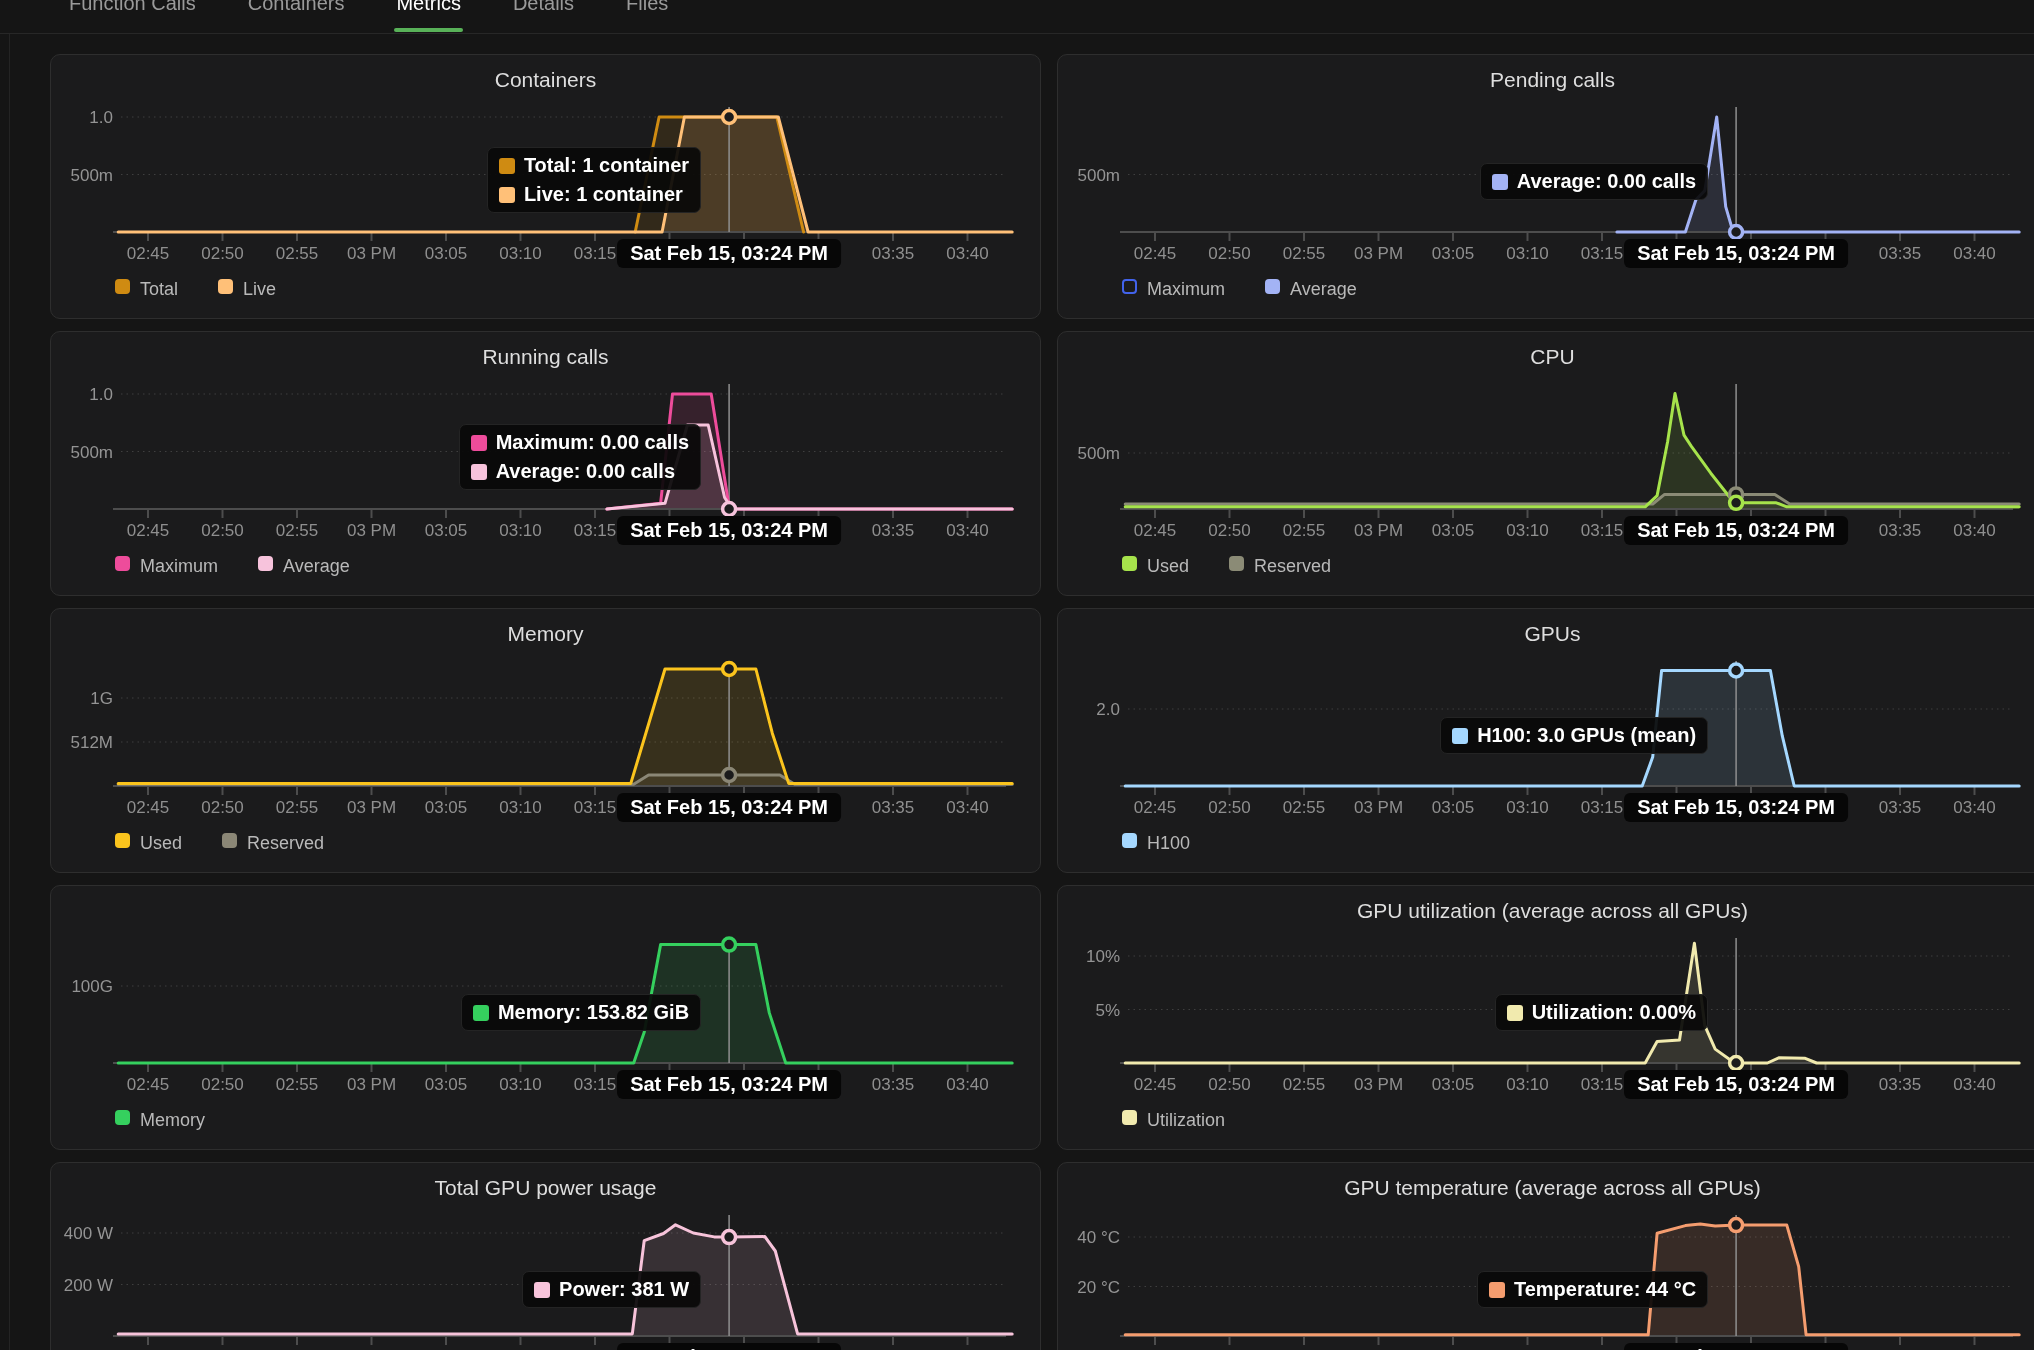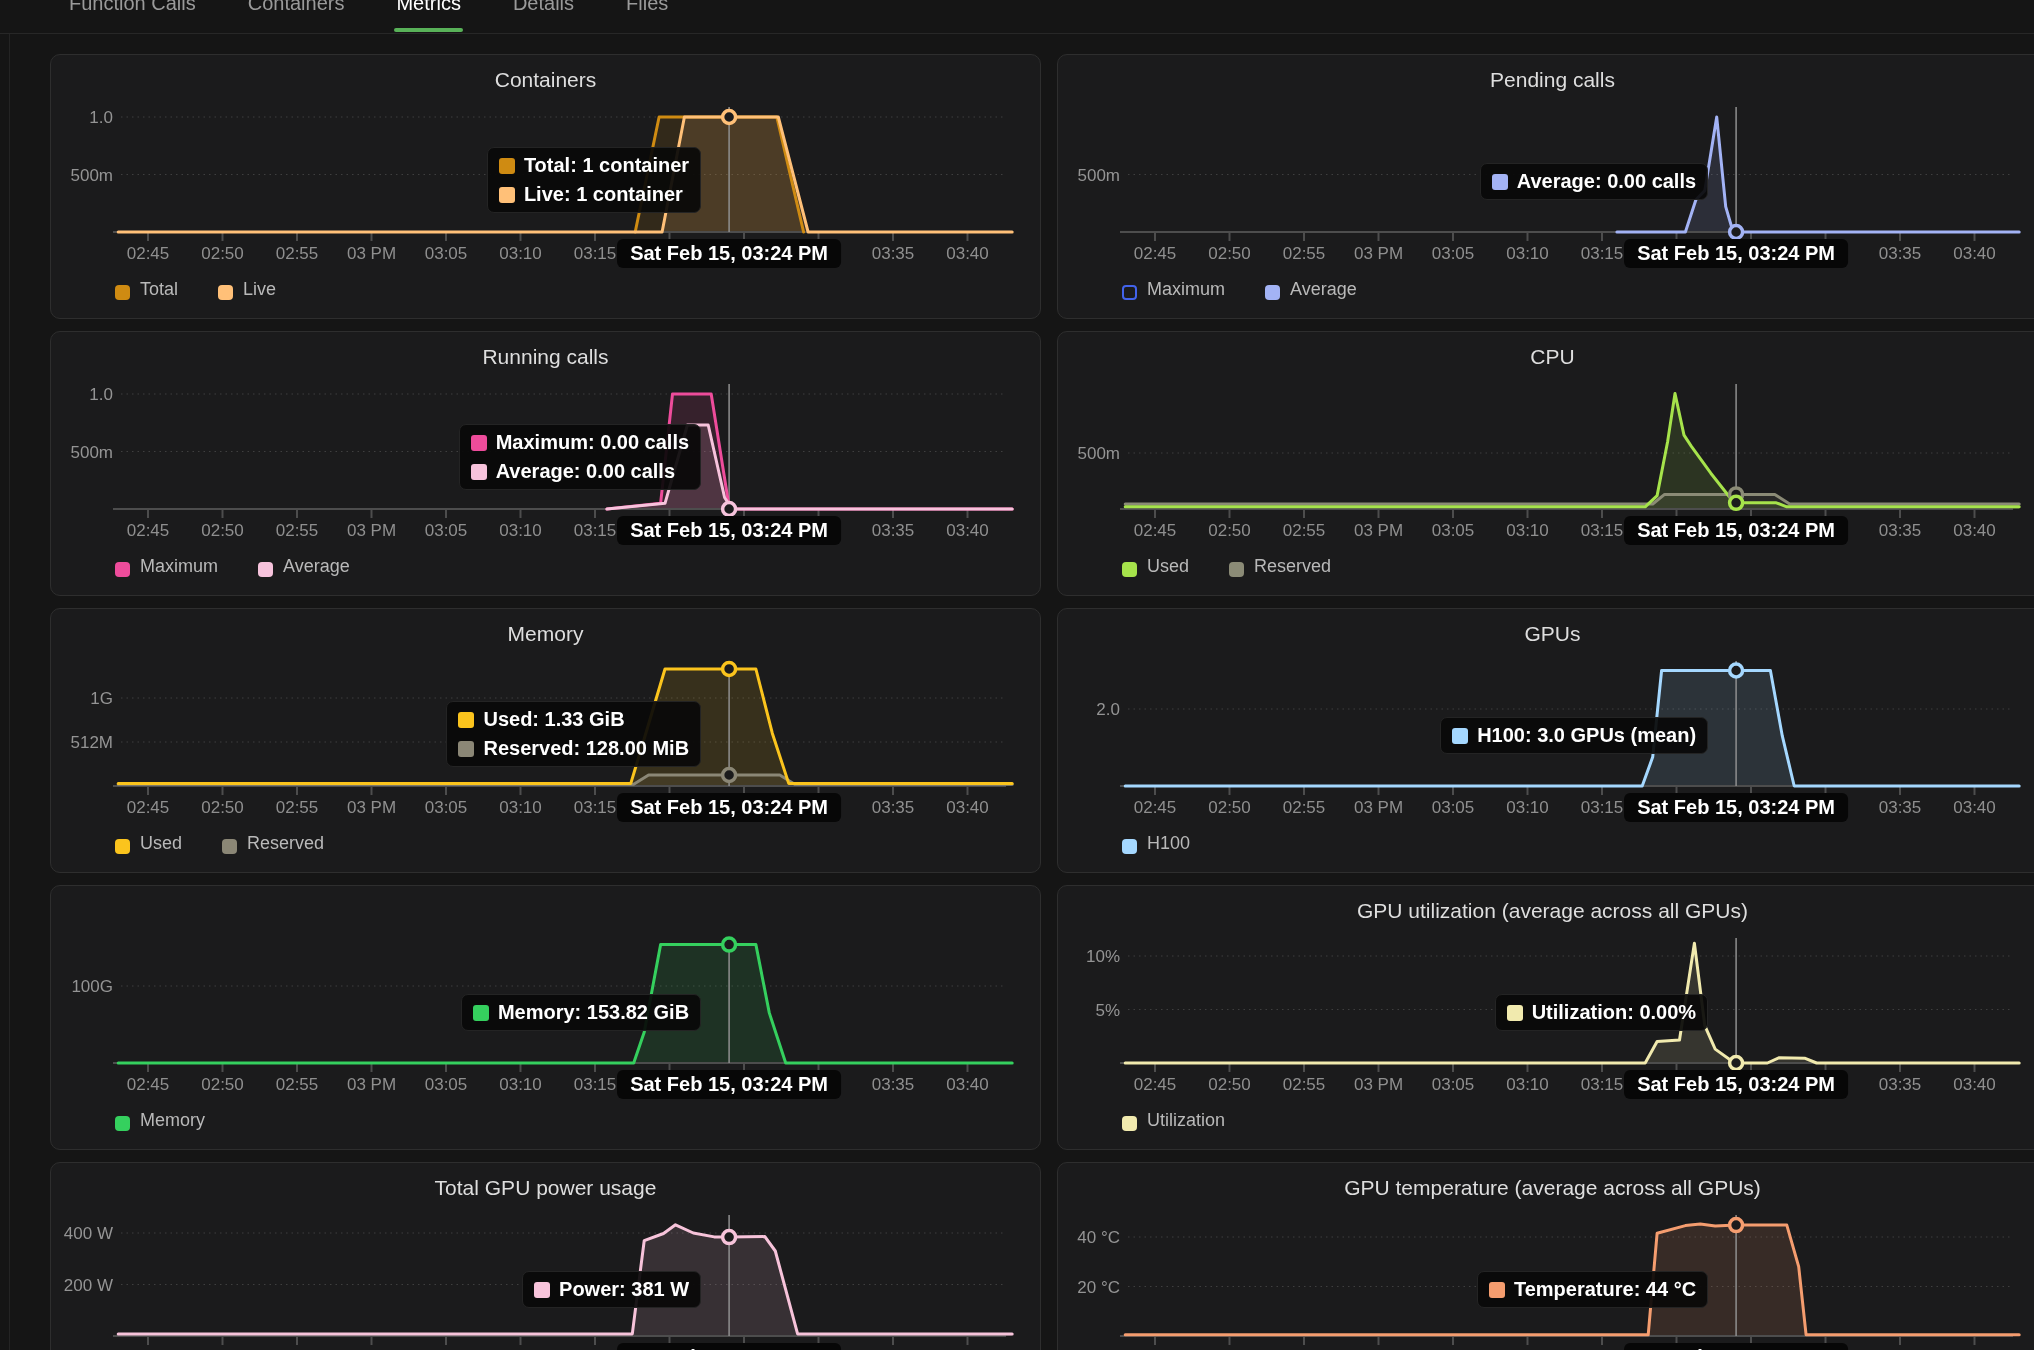--- a/index.html
+++ b/index.html
@@ -22,21 +22,21 @@
     border-radius:2px;background:var(--accent-green,#58b158);}
   .page-edge{position:absolute;left:9px;top:34px;bottom:0;width:1px;background:#242424;}
   
   .grid{position:absolute;top:54px;left:50px;display:grid;
     grid-template-columns:991px 991px;column-gap:16px;row-gap:12px;}
   .card{width:991px;height:265px;background:#1b1b1c;border:1px solid #2e2e2e;
     border-radius:10px;position:relative;overflow:hidden;box-sizing:border-box;}
   .chart-title{position:absolute;top:13px;left:0;width:100%;text-align:center;
     font-size:21px;font-weight:500;color:#dedede;pointer-events:none;}
   .legend{position:absolute;left:64px;top:224px;display:flex;gap:40px;align-items:center;}
-  .legend-item{display:flex;gap:10px;align-items:flex-end;color:#b9b9b9;font-size:18px;cursor:pointer;}
+  .legend-item{display:flex;gap:10px;align-items:flex-start;color:#b9b9b9;font-size:18px;cursor:pointer;}
   .legend-swatch{width:15px;height:15px;border-radius:4px;box-sizing:border-box;}
   .tip{position:absolute;background:rgba(9,9,9,.93);border:1px solid #242424;border-radius:7px;
     padding:6px 11px;display:flex;flex-direction:column;gap:6px;z-index:5;pointer-events:none;}
   .tip-row{display:flex;align-items:center;gap:9px;font-size:20px;font-weight:700;color:#fff;white-space:nowrap;}
   .tip-swatch{width:16px;height:16px;border-radius:3px;flex:none;box-sizing:border-box;}
   .datetip{position:absolute;background:#070707;border-radius:6px;padding:3px 13px;
     font-size:20px;font-weight:700;color:#fff;white-space:nowrap;z-index:6;
     transform:translateX(-50%);pointer-events:none;}
   svg{position:absolute;top:0;left:0;}
   svg text{font-family:"Liberation Sans","DejaVu Sans",sans-serif;}
@@ -329,30 +329,20 @@
         <circle cx="678.1" cy="166" r="6.5" fill="#1b1b1c" stroke="#8b8776" stroke-width="3.5"></circle>
       </svg>
       <div class="legend">
         <div class="legend-item">
           <span class="legend-swatch" style="background: rgb(251, 196, 29);"></span>
           <span>Used</span>
         </div>
         <div class="legend-item">
           <span class="legend-swatch" style="background: rgb(139, 135, 118);"></span>
           <span>Reserved</span>
-        </div>
-      </div>
-      <div class="tip" style="right: 338.9px; top: 92px;">
-        <div class="tip-row">
-          <span class="tip-swatch" style="background: rgb(251, 196, 29);"></span>
-          <span>Used: 1.33 GiB</span>
-        </div>
-        <div class="tip-row">
-          <span class="tip-swatch" style="background: rgb(139, 135, 118);"></span>
-          <span>Reserved: 128.00 MiB</span>
         </div>
       </div>
       <div class="datetip" style="left: 678.1px; top: 184px;">Sat Feb 15, 03:24 PM</div>
     </div>
     <div class="card">
       <div class="chart-title">GPUs</div>
       <svg width="991" height="265" viewBox="0 0 991 265">
         <line x1="70" y1="100" x2="955" y2="100" stroke="#3f3f3f" stroke-width="1.2" stroke-dasharray="1.5 4"></line>
         <text x="62" y="106" text-anchor="end" font-size="17" fill="#949494">2.0</text>
         <path d="M67.2,177.0 L584.2,177.0 L594.7,148.1 L603.6,61.5 L712.4,61.5 L724.3,126.9 L736.2,177.0 L961.2,177.0 L961.2,177 L67.2,177 Z" fill="#a5d8ff" fill-opacity="0.13" stroke="none"></path>

